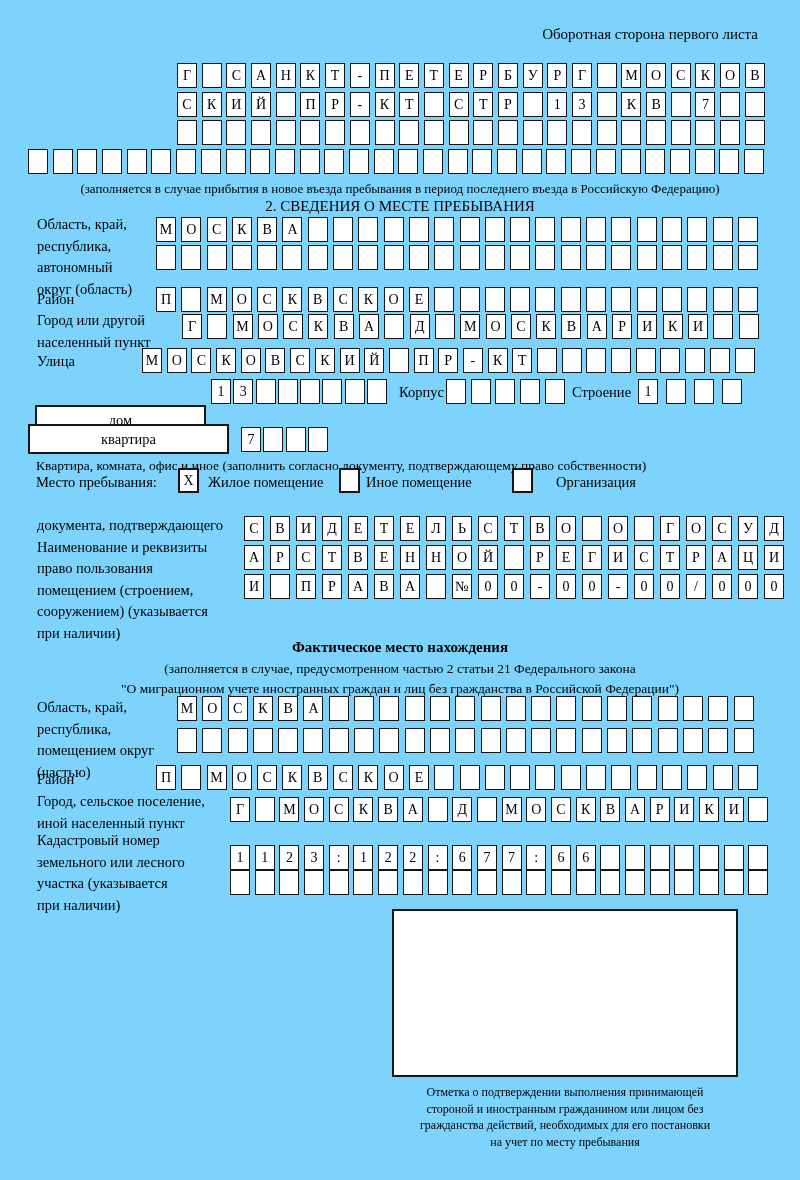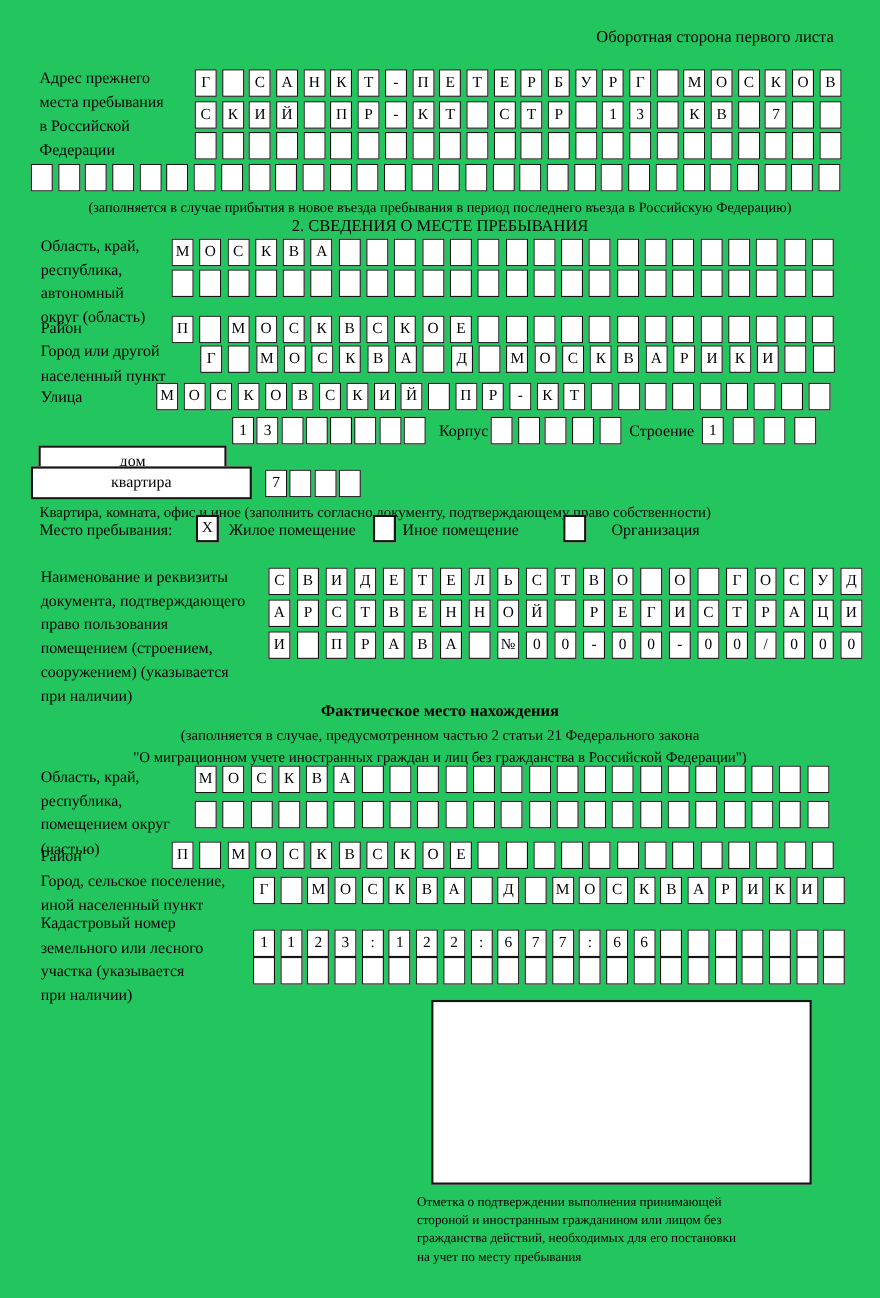--- a/index.html
+++ b/index.html
@@ -1,16 +1,16 @@
 <!DOCTYPE html>
 <html><head>
 <meta charset="utf-8">
 <style>
   html,body{margin:0;padding:0;background:#fff;}
-  .page{position:relative;width:800px;height:1180px;background:#22c55e;overflow:hidden;
+  .page{position:relative;width:800px;height:1180px;background:#7dd3fc;overflow:hidden;
         font-family:"Liberation Serif", serif;color:#000;}
   .abs{position:absolute;}
   .lbl{font-size:14.5px;line-height:21.5px;white-space:nowrap;}
   .llines div{white-space:nowrap;}
   .note{font-size:13px;white-space:nowrap;}
   .center{width:800px;left:0;text-align:center;}
   .boxrow{position:absolute;display:flex;gap:4.7px;}
   .g25{gap:5.3px;}
   .g26{gap:6px;}
   .g22{gap:2.3px;}
@@ -25,26 +25,20 @@
   .sect-title{font-weight:normal;font-size:15px;}
   .stamp-rect{box-sizing:border-box;position:absolute;border:2px solid #151515;background:#fff;}
 </style>
 </head>
 <body>
 
 <div class="page">
 
   <div class="abs" style="right:42px;top:26px;font-size:15px;">Оборотная сторона первого листа</div>
 
-  <div class="abs lbl llines" style="left:36px;top:60px;">
-    <div style="line-height:22px">Адрес прежнего</div>
-    <div style="line-height:22px">места пребывания</div>
-    <div style="line-height:22px">в Российской</div>
-    <div style="line-height:22px">Федерации</div>
-  </div>
   <div class="boxrow" style="left:177px;top:63px;">
       <div class="cbox">Г</div>
       <div class="cbox"></div>
       <div class="cbox">С</div>
       <div class="cbox">А</div>
       <div class="cbox">Н</div>
       <div class="cbox">К</div>
       <div class="cbox">Т</div>
       <div class="cbox">-</div>
       <div class="cbox">П</div>
@@ -340,22 +334,22 @@
 
   <div class="abs lbl" style="left:36px;top:472px;">Место пребывания:</div>
   <div class="checkbox" style="left:178px;top:468px;">X</div>
   <div class="abs lbl" style="left:208px;top:472px;">Жилое помещение</div>
   <div class="checkbox" style="left:339px;top:468px;"></div>
   <div class="abs lbl" style="left:366px;top:472px;">Иное помещение</div>
   <div class="checkbox" style="left:512px;top:468px;"></div>
   <div class="abs lbl" style="left:556px;top:472px;">Организация</div>
 
   <div class="abs lbl llines" style="left:37px;top:515px;">
+    <div>документа, подтверждающего</div>
     <div>Наименование и реквизиты</div>
-    <div>документа, подтверждающего</div>
     <div>право пользования</div>
     <div>помещением (строением,</div>
     <div>сооружением) (указывается</div>
     <div>при наличии)</div>
   </div>
   <div class="boxrow g26" style="left:244px;top:516px;">
       <div class="cbox">С</div>
       <div class="cbox">В</div>
       <div class="cbox">И</div>
       <div class="cbox">Д</div>
@@ -591,20 +585,20 @@
       <div class="cbox"></div>
       <div class="cbox"></div>
       <div class="cbox"></div>
       <div class="cbox"></div>
       <div class="cbox"></div>
       <div class="cbox"></div>
       <div class="cbox"></div>
     </div>
 
   <div class="stamp-rect" style="left:392px;top:909px;width:346px;height:168px;"></div>
-  <div class="abs" style="left:379px;top:1084px;width:372px;text-align:left;font-size:12px;line-height:16.5px;">
+  <div class="abs" style="left:379px;top:1084px;width:372px;text-align:center;font-size:12px;line-height:16.5px;">
     <div>Отметка о подтверждении выполнения принимающей</div>
     <div>стороной и иностранным гражданином или лицом без</div>
     <div>гражданства действий, необходимых для его постановки</div>
     <div>на учет по месту пребывания</div>
   </div>
 
 </div>
 
 </body></html>

